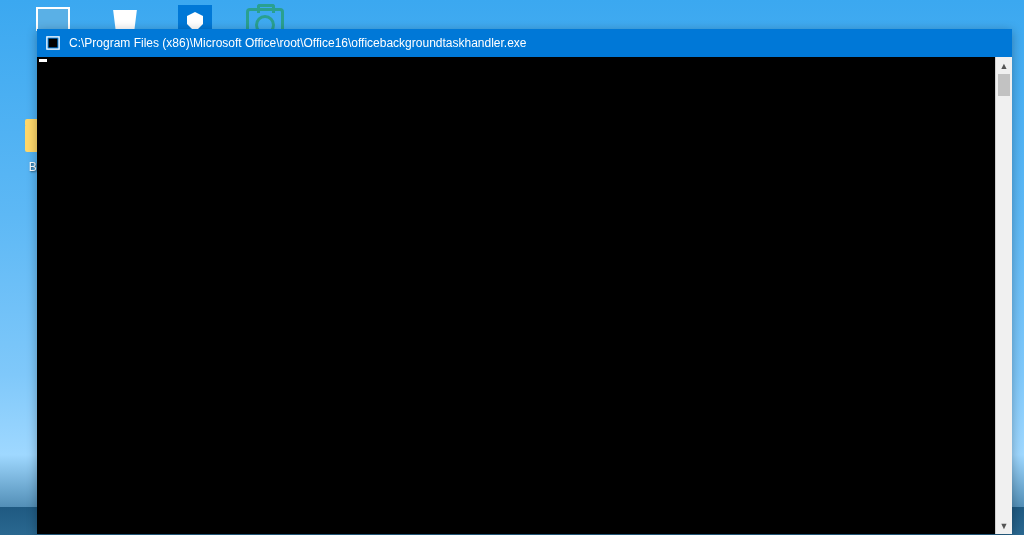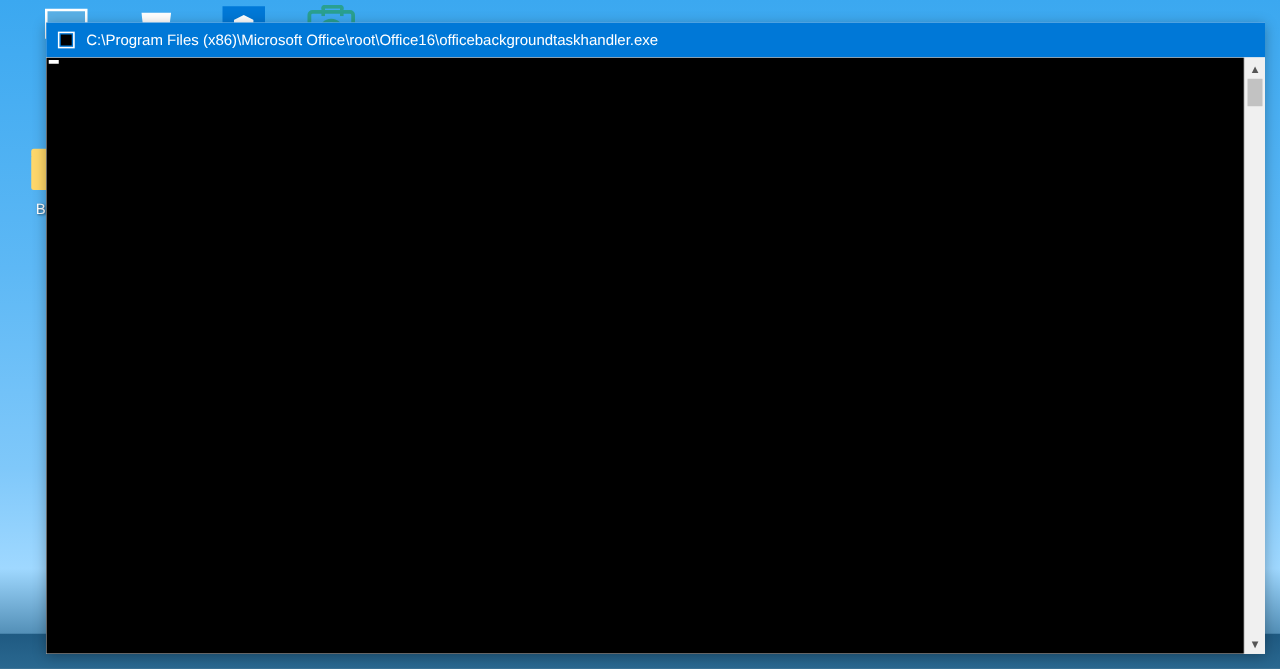--- a/index.html
+++ b/index.html
@@ -89,21 +89,21 @@
       top:4px; left:50%;
       transform:translateX(-50%);
       width:14px; height:14px;
       border:3px solid #2aa090;
       border-radius:50%;
     }
 
     
     .console-window {
       position: absolute;
-      top: 18px;
+      top: 29px;
       left: 37px;
       width: 975px;
       height: 505px;
       background: #fff;
       display: flex;
       flex-direction: column;
       box-shadow: 0 2px 10px rgba(0,0,0,0.3);
     }
     .titlebar {
       height: 28px;

